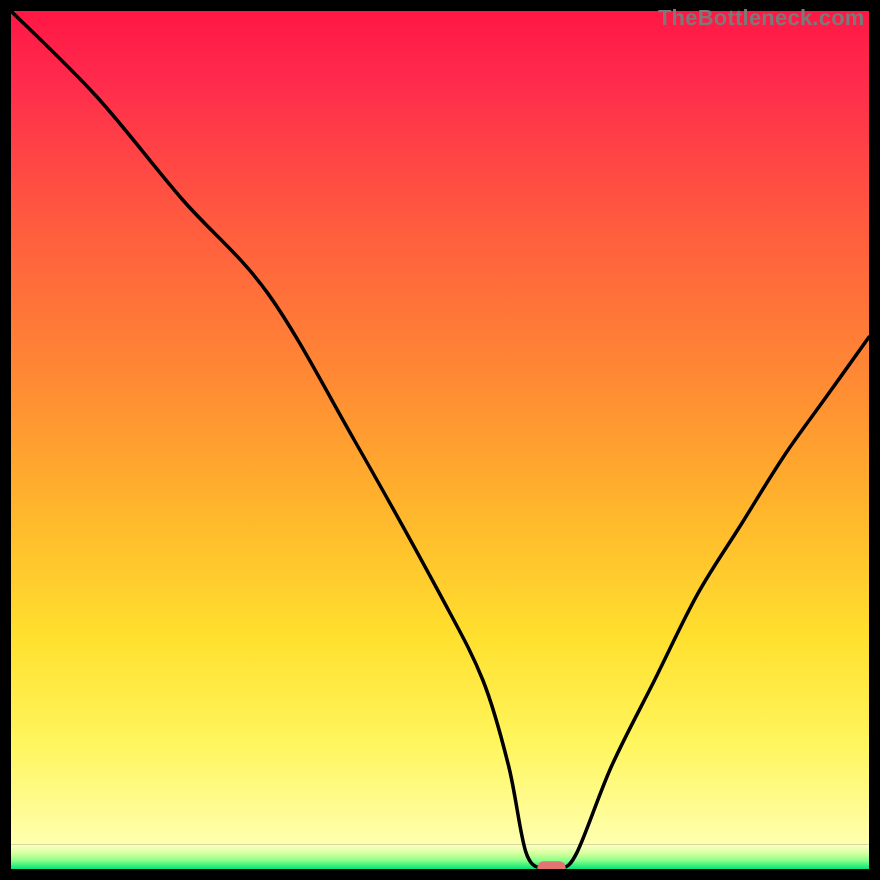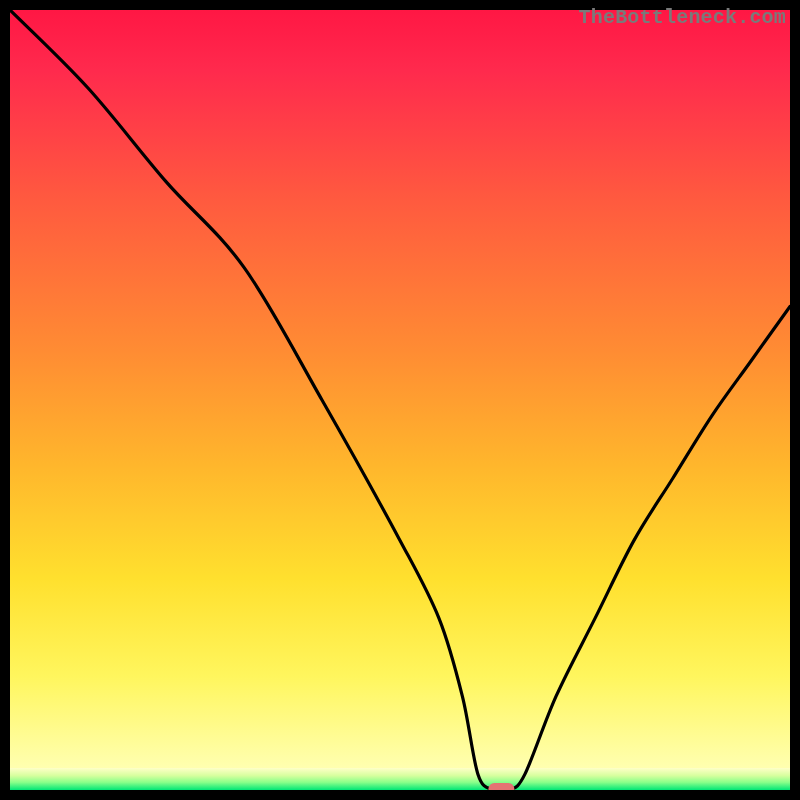--- a/index.html
+++ b/index.html
@@ -28,21 +28,20 @@
     display: block;
   }
   .watermark {
     position: absolute;
     top: 6px;
     right: 14px;
     font-size: 20px;
     font-weight: 600;
     color: #7a7a7a;
     letter-spacing: 0.2px;
-    font-family: Liberation Mono, monospace;
   }
 </style>
 </head>
 <body>
 
 <div class="frame">
   <div class="plot-area">
     <svg id="chart-svg" width="780" height="780" viewBox="0 0 780 780">
       <defs>
 

